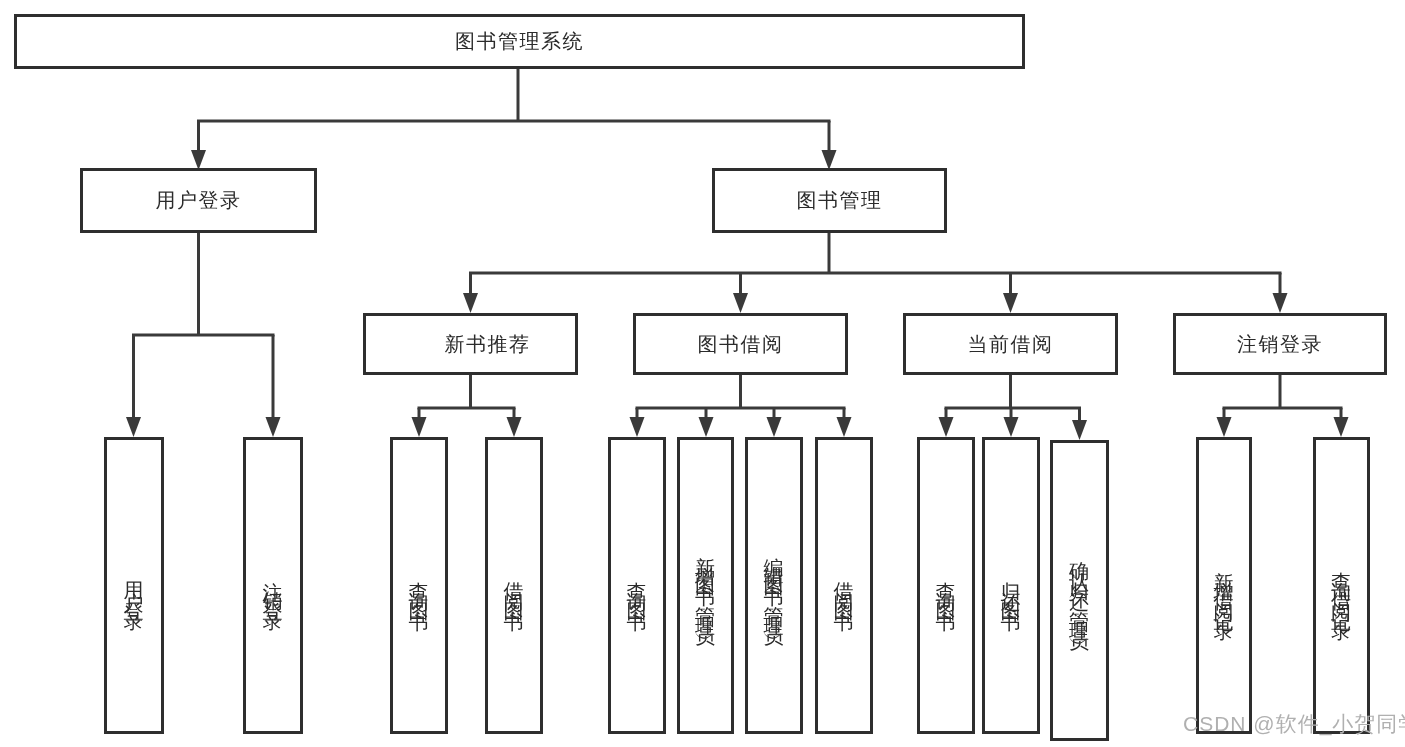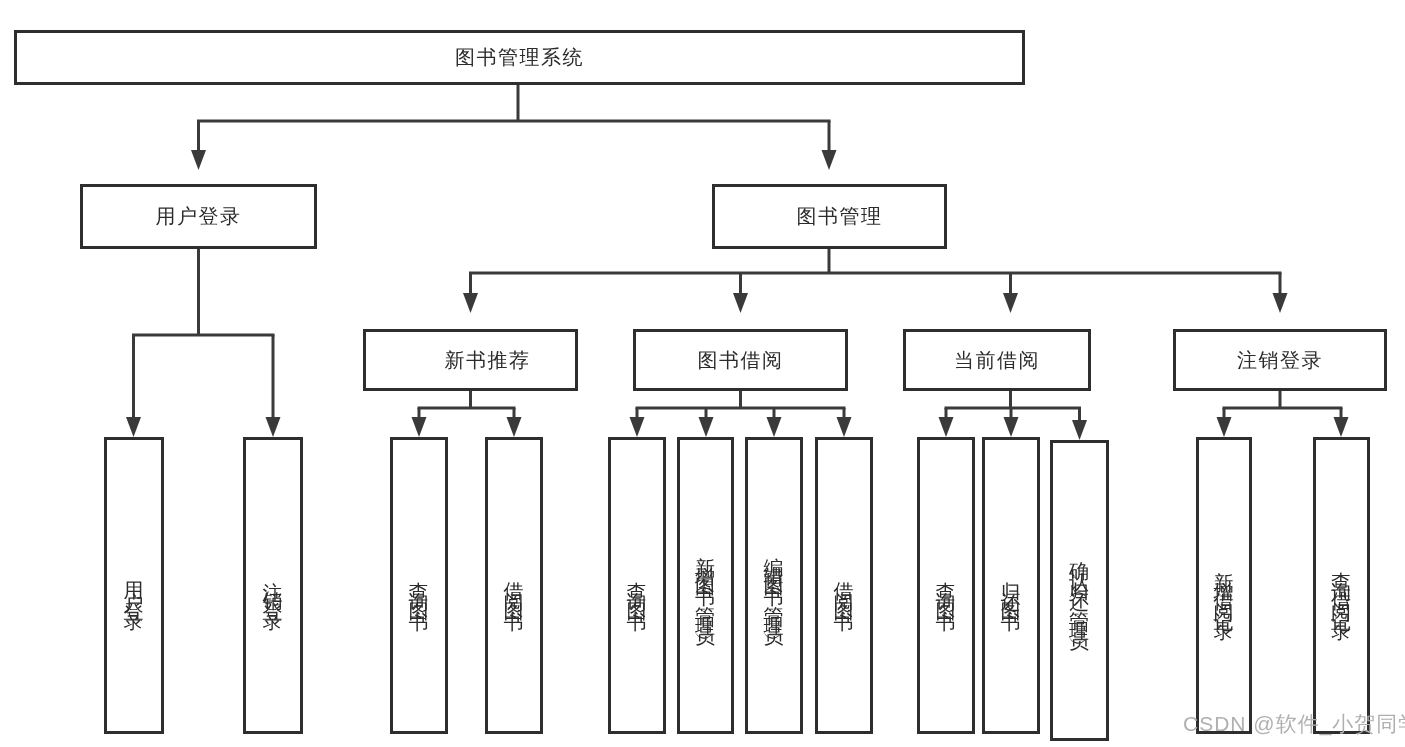--- a/index.html
+++ b/index.html
@@ -22,21 +22,20 @@
     box-sizing: border-box;
     border: 3px solid #2e2e2e;
     background: #ffffff;
     display: flex;
     align-items: center;
     justify-content: center;
     font-size: 20px;
     color: #2b2b2b;
     letter-spacing: 1.5px;
     white-space: nowrap;
-    margin-top: 16px;
   }
   .vbox {
     position: absolute;
     box-sizing: border-box;
     border: 3px solid #2e2e2e;
     background: #ffffff;
     display: flex;
     align-items: center;
     justify-content: center;
     font-size: 20px;
@@ -151,21 +150,21 @@
   <div class="hbox" style="left:712px; top:168px; width:235px; height:65px;padding-left:20px;">
     <span>图书管理</span>
   </div>
 
   <div class="hbox" style="left:363px; top:313px; width:215px; height:62px;padding-left:34px;">
     <span>新书推荐</span>
   </div>
   <div class="hbox" style="left:633px; top:313px; width:215px; height:62px;align-items:center;">
     <span>图书借阅</span>
   </div>
-  <div class="hbox" style="left:903px; top:313px; width:188px; height:62px;">
+  <div class="hbox" style="left:903px; top:313px; width:215px; height:62px;">
     <span>当前借阅</span>
   </div>
   <div class="hbox" style="left:1173px; top:313px; width:214px; height:62px;">
     <span>注销登录</span>
   </div>
 
   <div class="vbox" style="left:104px; width:60px;">
     <span class="vtext">用户登录</span>
   </div>
   <div class="vbox" style="left:243px; width:60px;">

